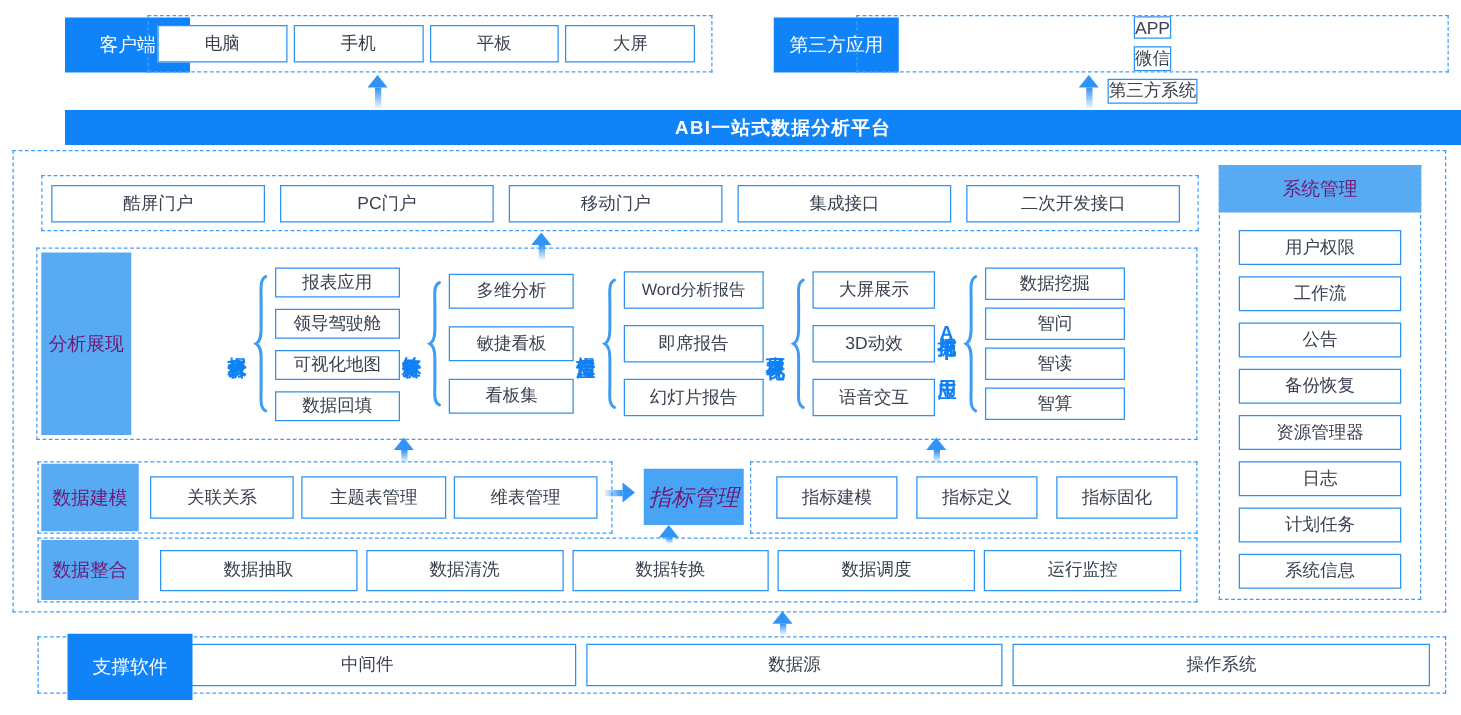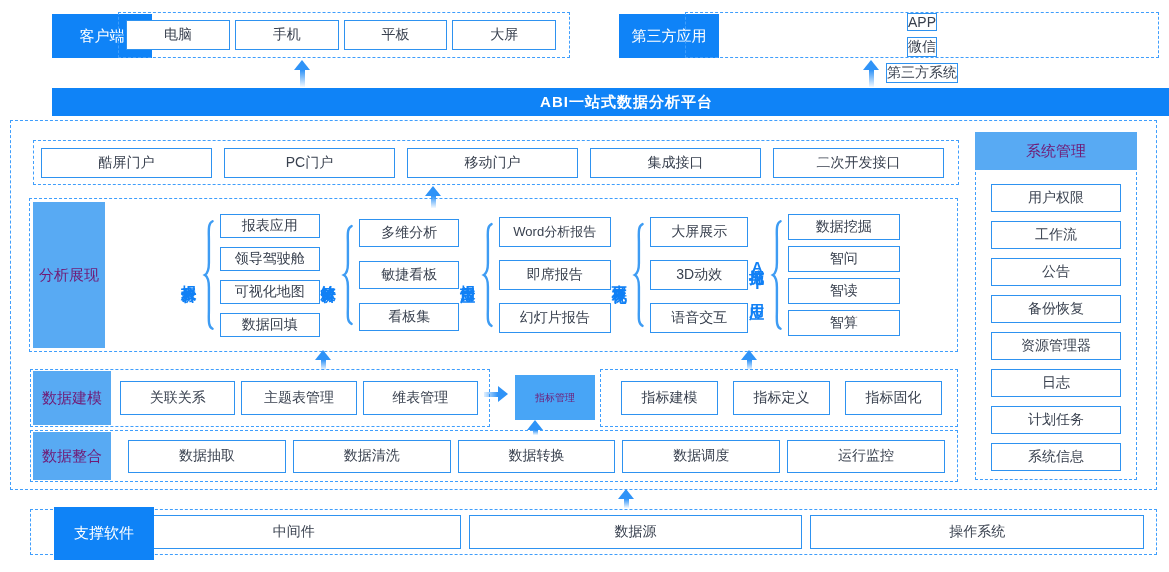--- a/index.html
+++ b/index.html
@@ -148,21 +148,21 @@
 
   <div class="abs dashed row" style="left:30px;top:369px;width:460px;height:58px;gap:6px;padding:0 11px 0 89px;">
     <div class="bx h34">关联关系</div>
     <div class="bx h34">主题表管理</div>
     <div class="bx h34">维表管理</div>
   </div>
   <div class="abs sec" style="left:33px;top:371px;width:78px;height:54px;">数据建模</div>
 
   <div class="arrow-right" style="left:484px;top:386px;width:24px;height:16px;"></div>
 
-  <div class="abs sec" style="left:515px;top:375px;width:80px;height:45px;background:var(--metric-blue);font-size:10px;">指标管理</div>
+  <div class="abs sec" style="left:515px;top:375px;width:80px;height:45px;background:var(--metric-blue);font-size:18px;font-style:italic;">指标管理</div>
 
   <div class="abs dashed row" style="left:600px;top:369px;width:358px;height:58px;gap:15px;padding:0 15px 0 20px;">
     <div class="bx h34">指标建模</div>
     <div class="bx h34">指标定义</div>
     <div class="bx h34">指标固化</div>
   </div>
 
   <div class="arrow-up" style="left:527px;top:420px;width:16px;height:15px;"></div>
 
   <div class="abs dashed row" style="left:30px;top:430px;width:928px;height:52px;gap:7px;padding:0 12px 0 97px;">

